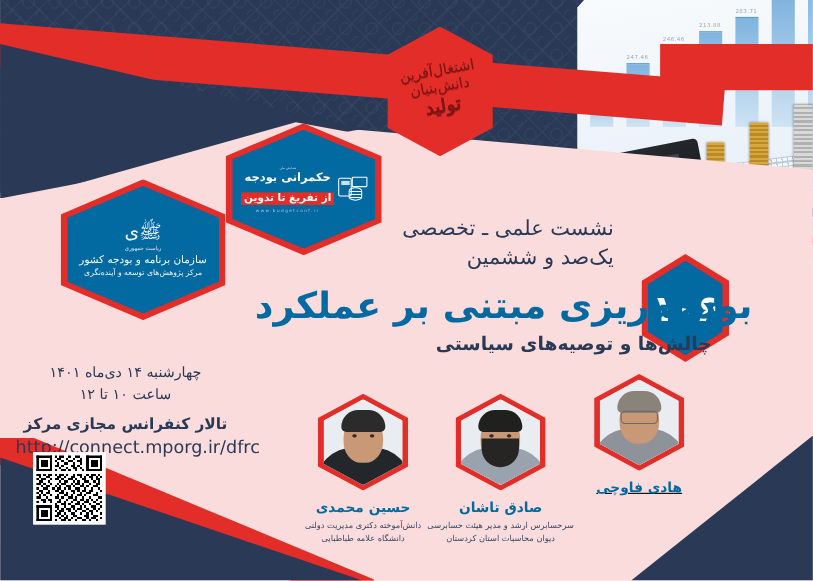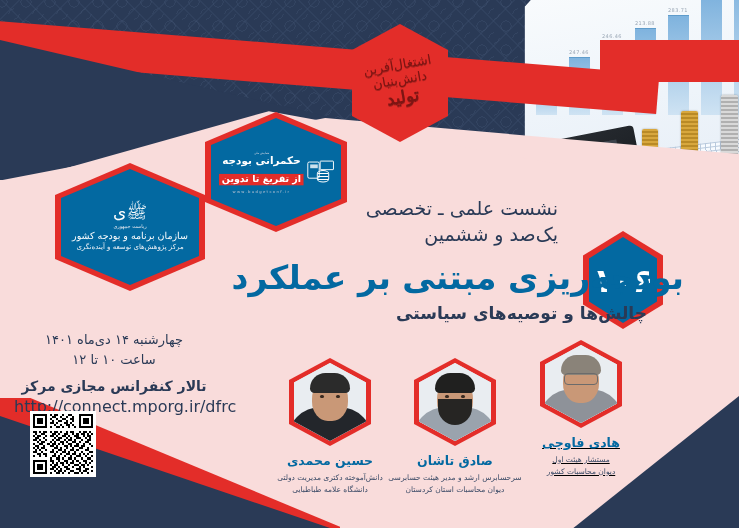--- a/index.html
+++ b/index.html
@@ -668,19 +668,15 @@
         <div class="face">
           <div class="bg"></div>
           <div class="shoulders" style="background:#8e9299"></div>
           <div class="head"></div>
           <div class="hair" style="background:#8a8379"></div>
           <div class="glass"></div>
         </div>
       </div>
     </div>
     <div class="sp-name">هادی فاوچی</div>
-    <div class="sp-role">
-      <div>مستشار هیئت اول</div>
-      <div>دیوان محاسبات کشور</div>
-    </div>
   </div>
 
 </div>
 
 </body></html>

